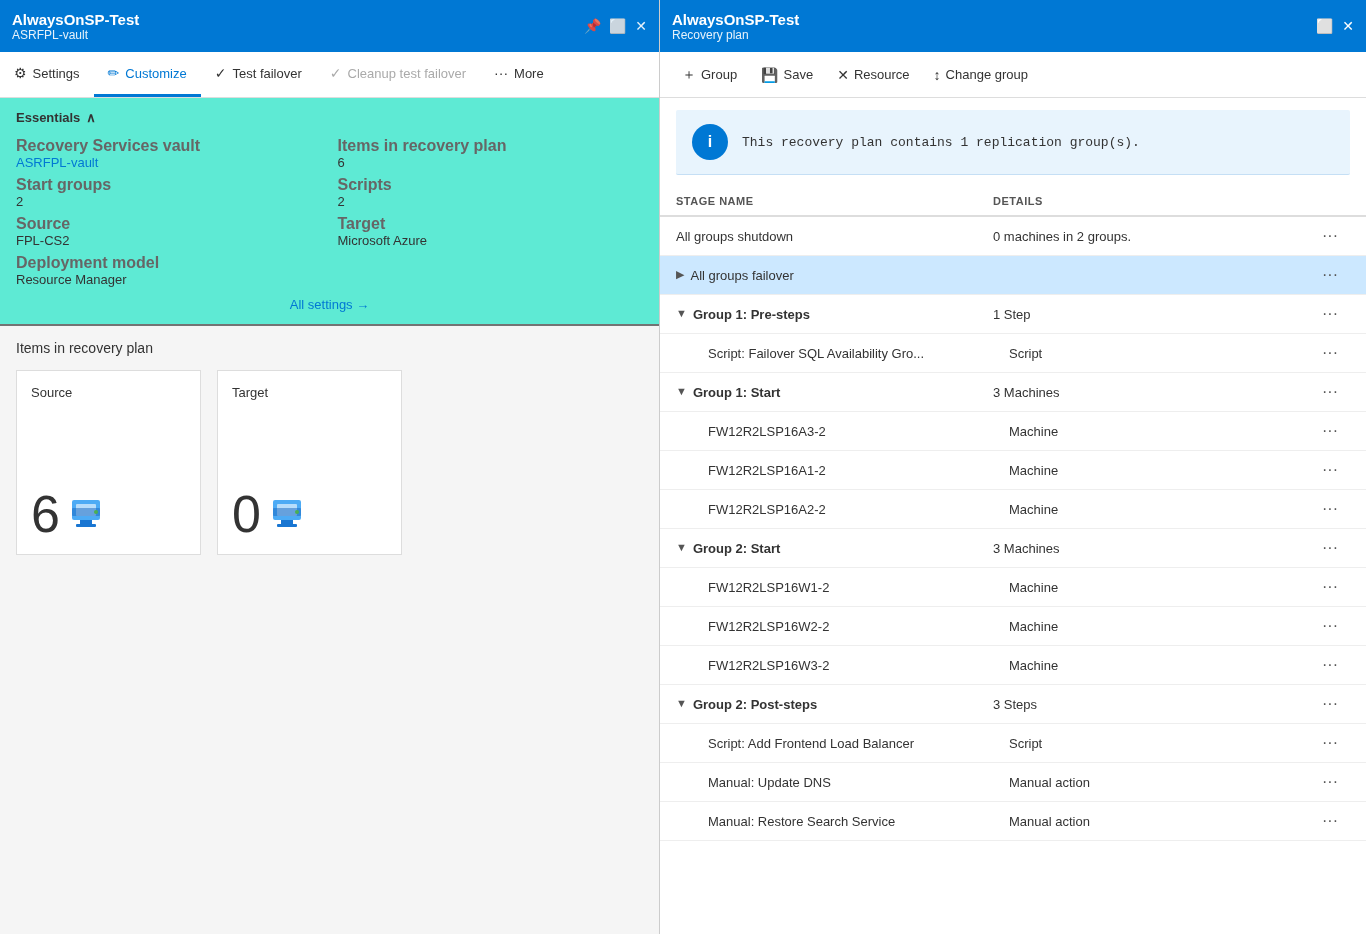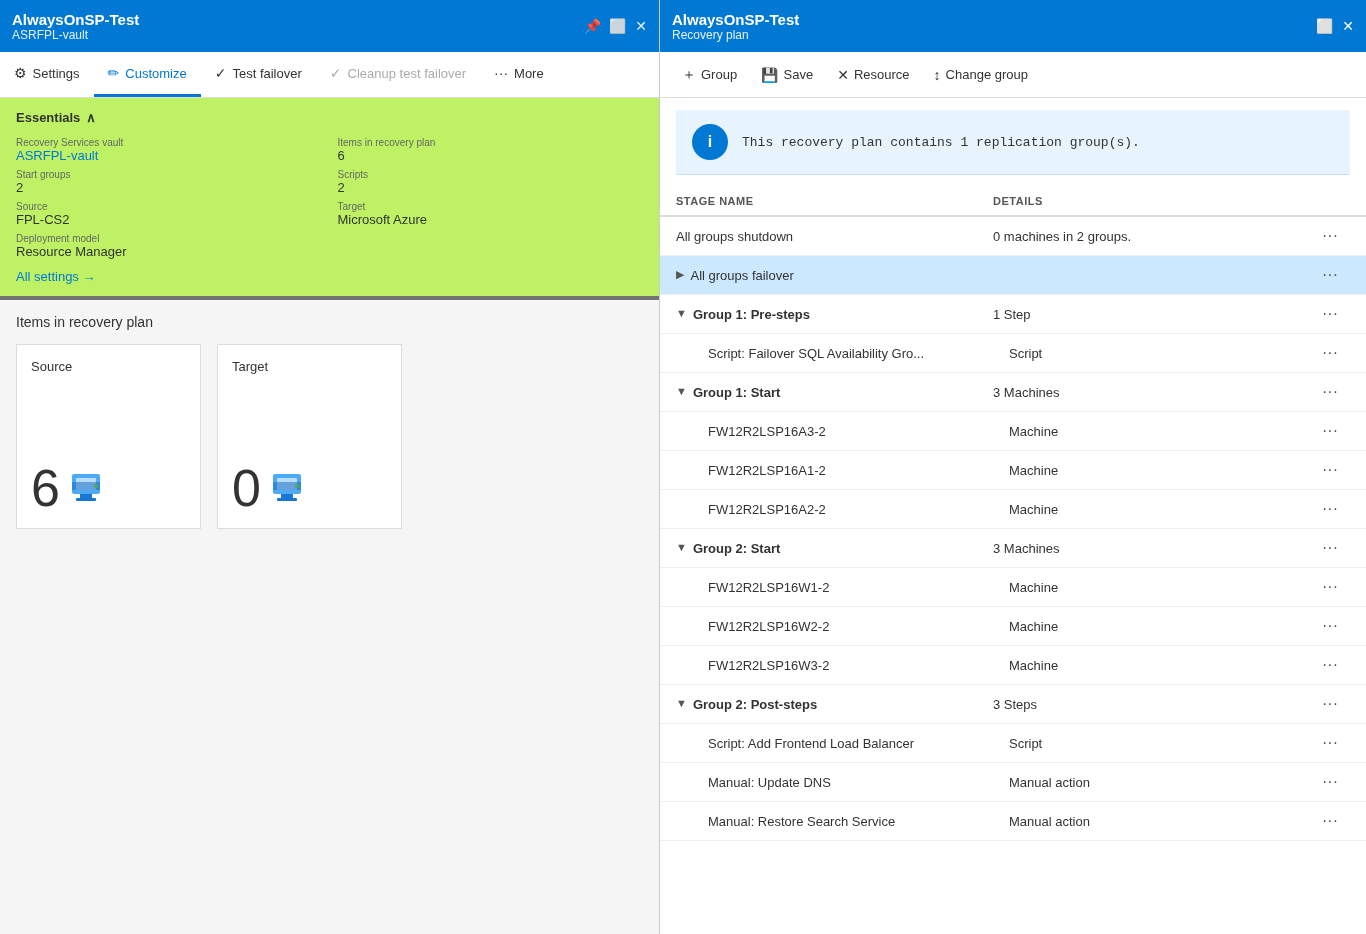--- a/index.html
+++ b/index.html
@@ -13,28 +13,28 @@
     .title-bar-left .app-title { font-size: 15px; font-weight: 600; }
     .title-bar-left .app-subtitle { font-size: 12px; opacity: 0.9; }
     .title-bar-controls { display: flex; gap: 8px; align-items: center; }
     .title-bar-controls span { cursor: pointer; font-size: 14px; color: white; opacity: 0.9; }
 
     .toolbar { display: flex; align-items: stretch; border-bottom: 1px solid #ddd; background: #fff; min-height: 46px; }
     .toolbar-btn { display: flex; align-items: center; gap: 6px; padding: 0 14px; cursor: pointer; font-size: 13px; color: #333; border-bottom: 3px solid transparent; white-space: nowrap; }
     .toolbar-btn.active { border-bottom: 3px solid #0078d4; color: #0078d4; }
     .toolbar-btn .btn-icon { font-size: 14px; }
 
-    .essentials { padding: 12px 16px; border-bottom: 4px solid #737373; background: #bef264; }
+    .essentials { padding: 12px 16px; border-bottom: 2px solid #737373; background: #5eead4; }
     .essentials-header { display: flex; align-items: center; gap: 6px; font-size: 13px; font-weight: 600; margin-bottom: 12px; color: #333; cursor: pointer; }
     .essentials-grid { display: grid; grid-template-columns: 1fr 1fr; gap: 6px 16px; }
     .essentials-item { }
-    .essentials-label { font-size: 10px; color: #666; }
+    .essentials-label { font-size: 16px; color: #666; font-weight: bold; }
     .essentials-value { font-size: 13px; color: #333; }
     .essentials-value.link { color: #0078d4; cursor: pointer; text-decoration: none; }
-    .all-settings { display: flex; justify-content: flex-start; margin-top: 10px; }
+    .all-settings { display: flex; justify-content: center; margin-top: 10px; }
     .all-settings a { color: #0078d4; text-decoration: none; font-size: 13px; cursor: pointer; }
 
     .items-section { padding: 14px 16px; flex: 1; background: #f5f5f5; }
     .items-section-title { font-size: 14px; margin-bottom: 14px; color: #333; }
     .items-cards { display: flex; gap: 16px; }
     .item-card { background: white; border: 1px solid #ddd; width: 185px; height: 185px; display: flex; flex-direction: column; padding: 14px; position: relative; }
     .item-card-label { font-size: 13px; color: #333; margin-bottom: auto; }
     .item-card-bottom { display: flex; align-items: center; gap: 10px; }
     .item-card-count { font-size: 52px; font-weight: 300; color: #333; line-height: 1; }
 

